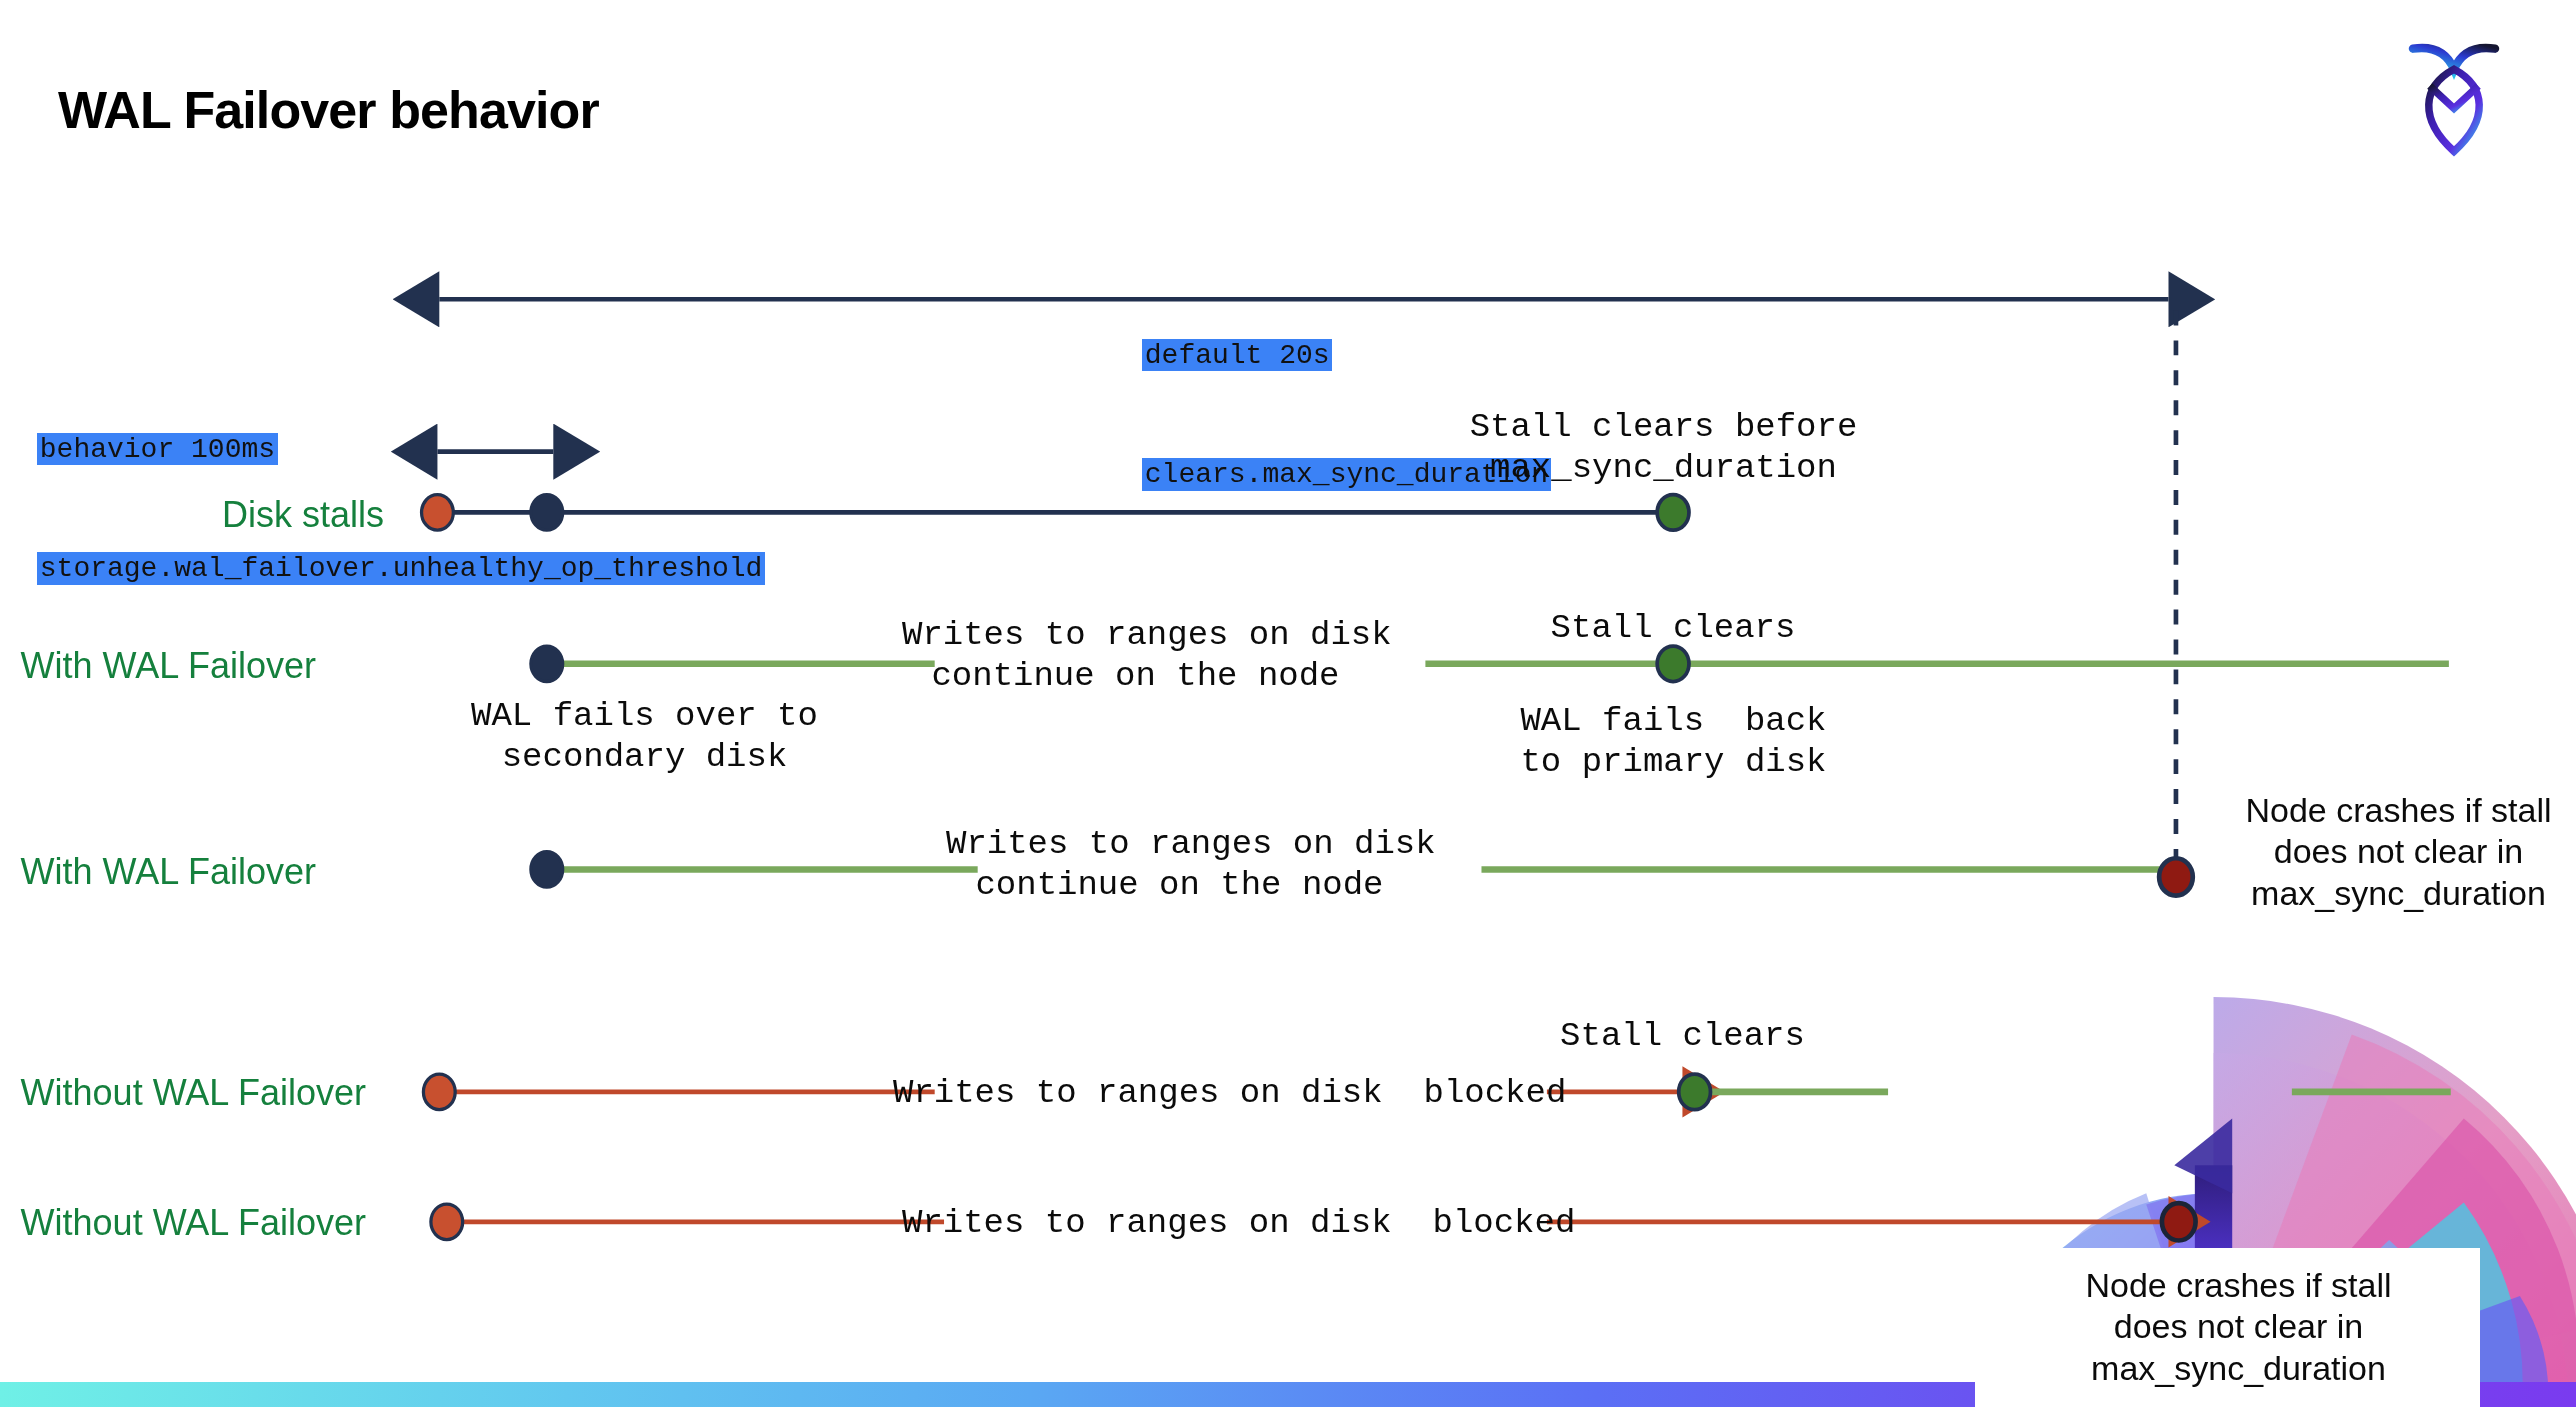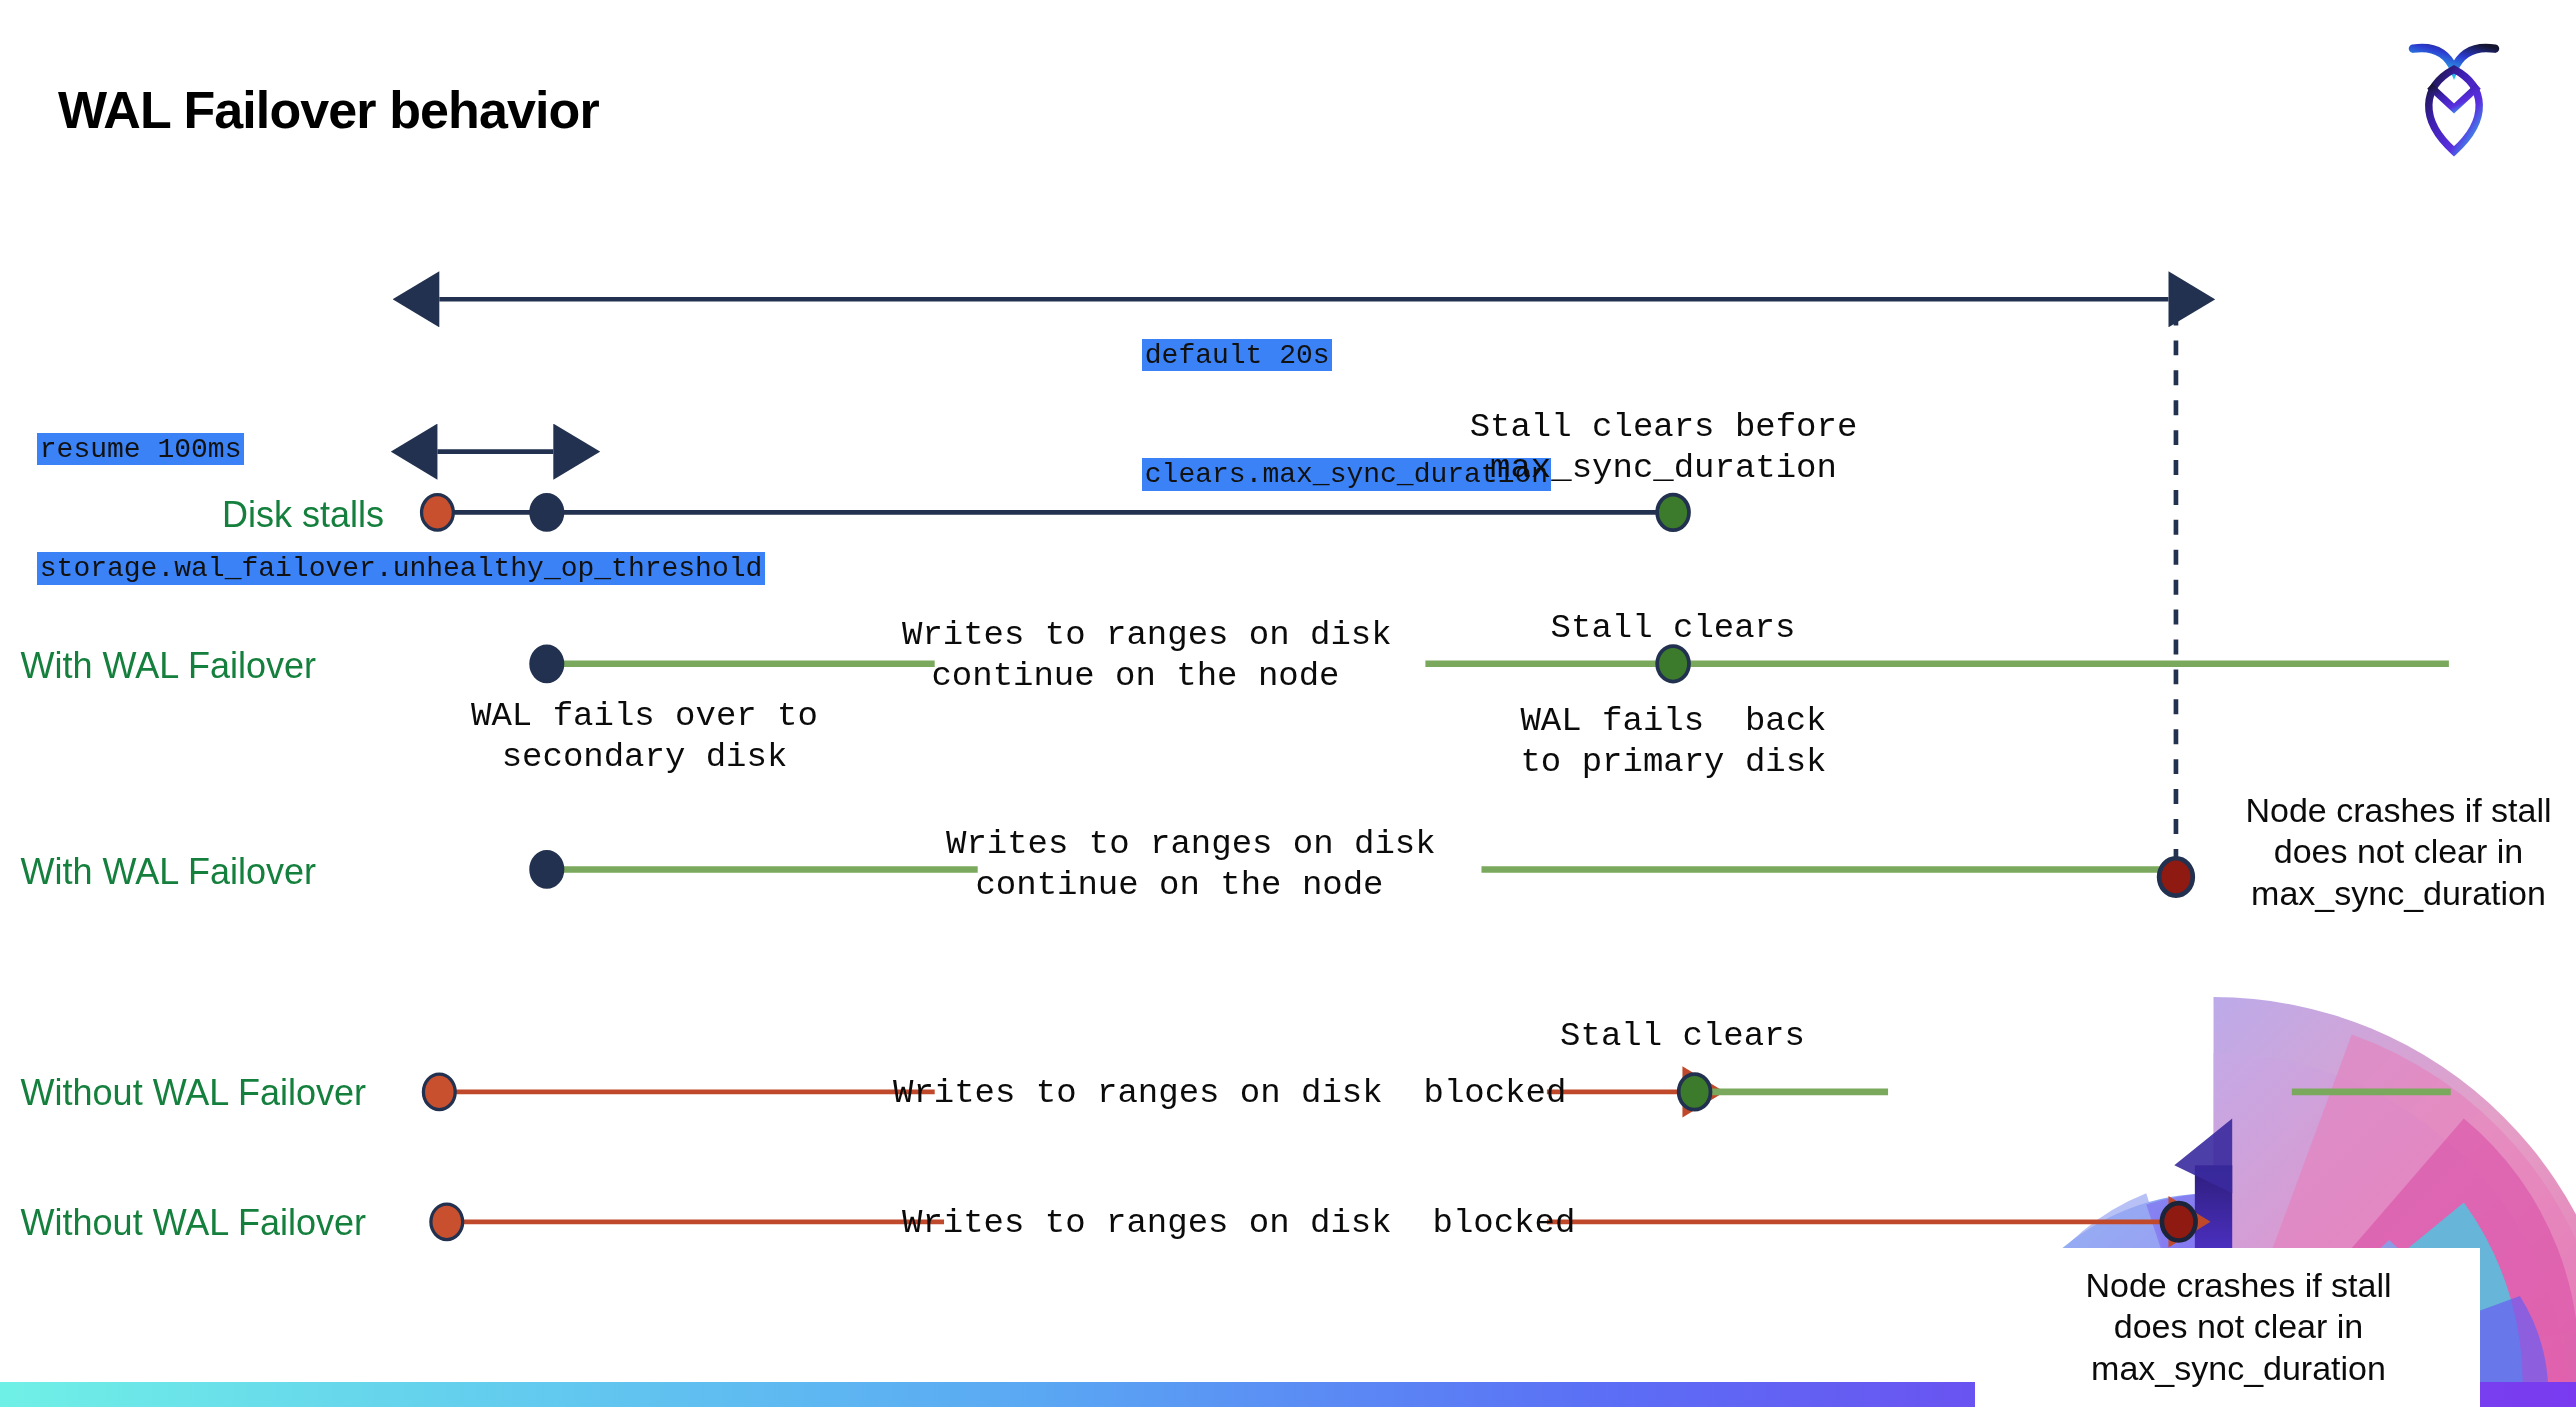--- a/index.html
+++ b/index.html
@@ -136,21 +136,21 @@
   </div>
 
   <h1 class="title">WAL Failover behavior</h1>
 
   <div class="code code-top">
     <div><span>default 20s</span></div>
     <div><span>clears.max_sync_duration</span></div>
   </div>
 
   <div class="code code-left">
-    <div><span>resume 100ms</span></div>
+    <div><span>behavior 100ms</span></div>
     <div><span>storage.wal_failover.unhealthy_op_threshold</span></div>
   </div>
 
   <svg class="vec" viewBox="0 0 2756 1506" xmlns="http://www.w3.org/2000/svg">
     <defs>
       <marker id="arwL" markerWidth="12" markerHeight="12" refX="10" refY="6" orient="auto" markerUnits="strokeWidth">
         <path d="M10,0 L10,12 L0,6 Z" fill="#22314f"></path>
       </marker>
       <marker id="arwR" markerWidth="12" markerHeight="12" refX="2" refY="6" orient="auto" markerUnits="strokeWidth">
         <path d="M2,0 L2,12 L12,6 Z" fill="#22314f"></path>

